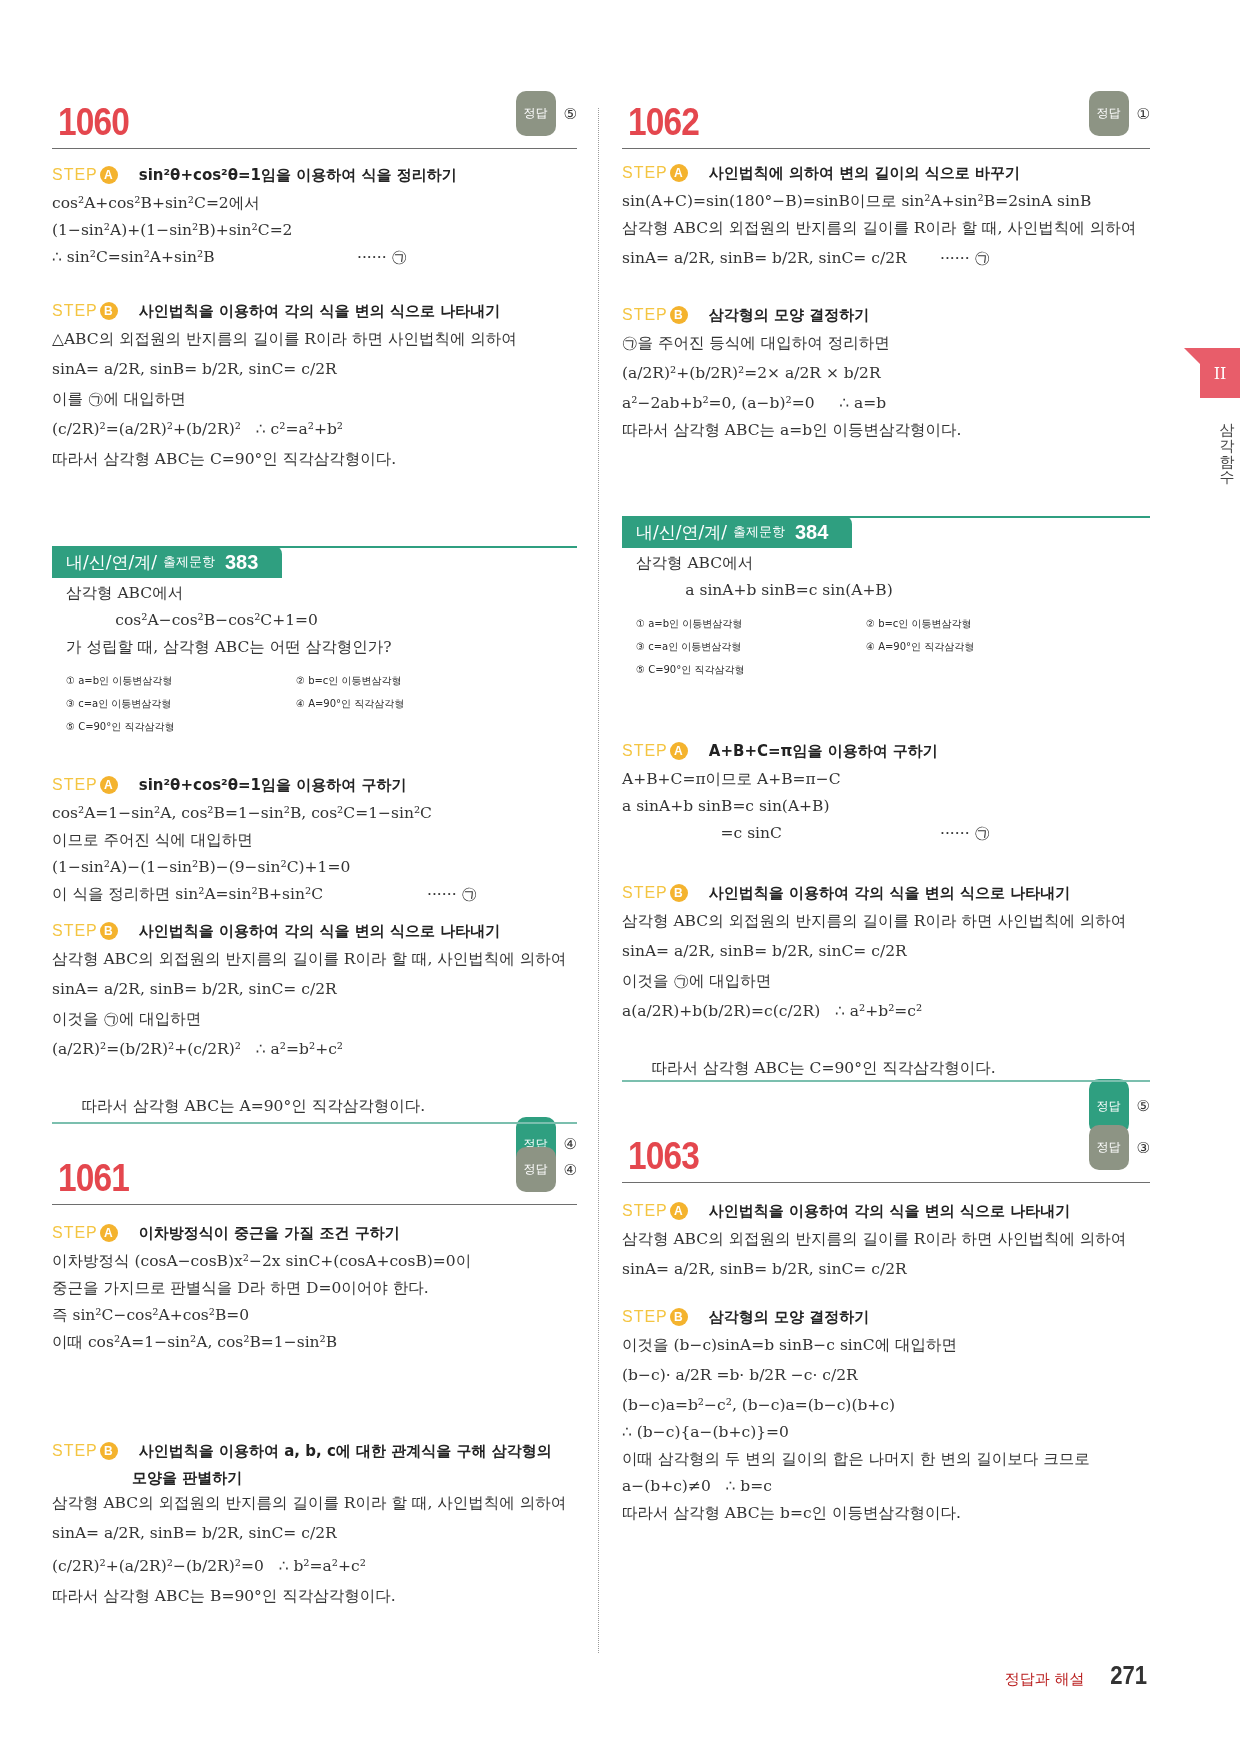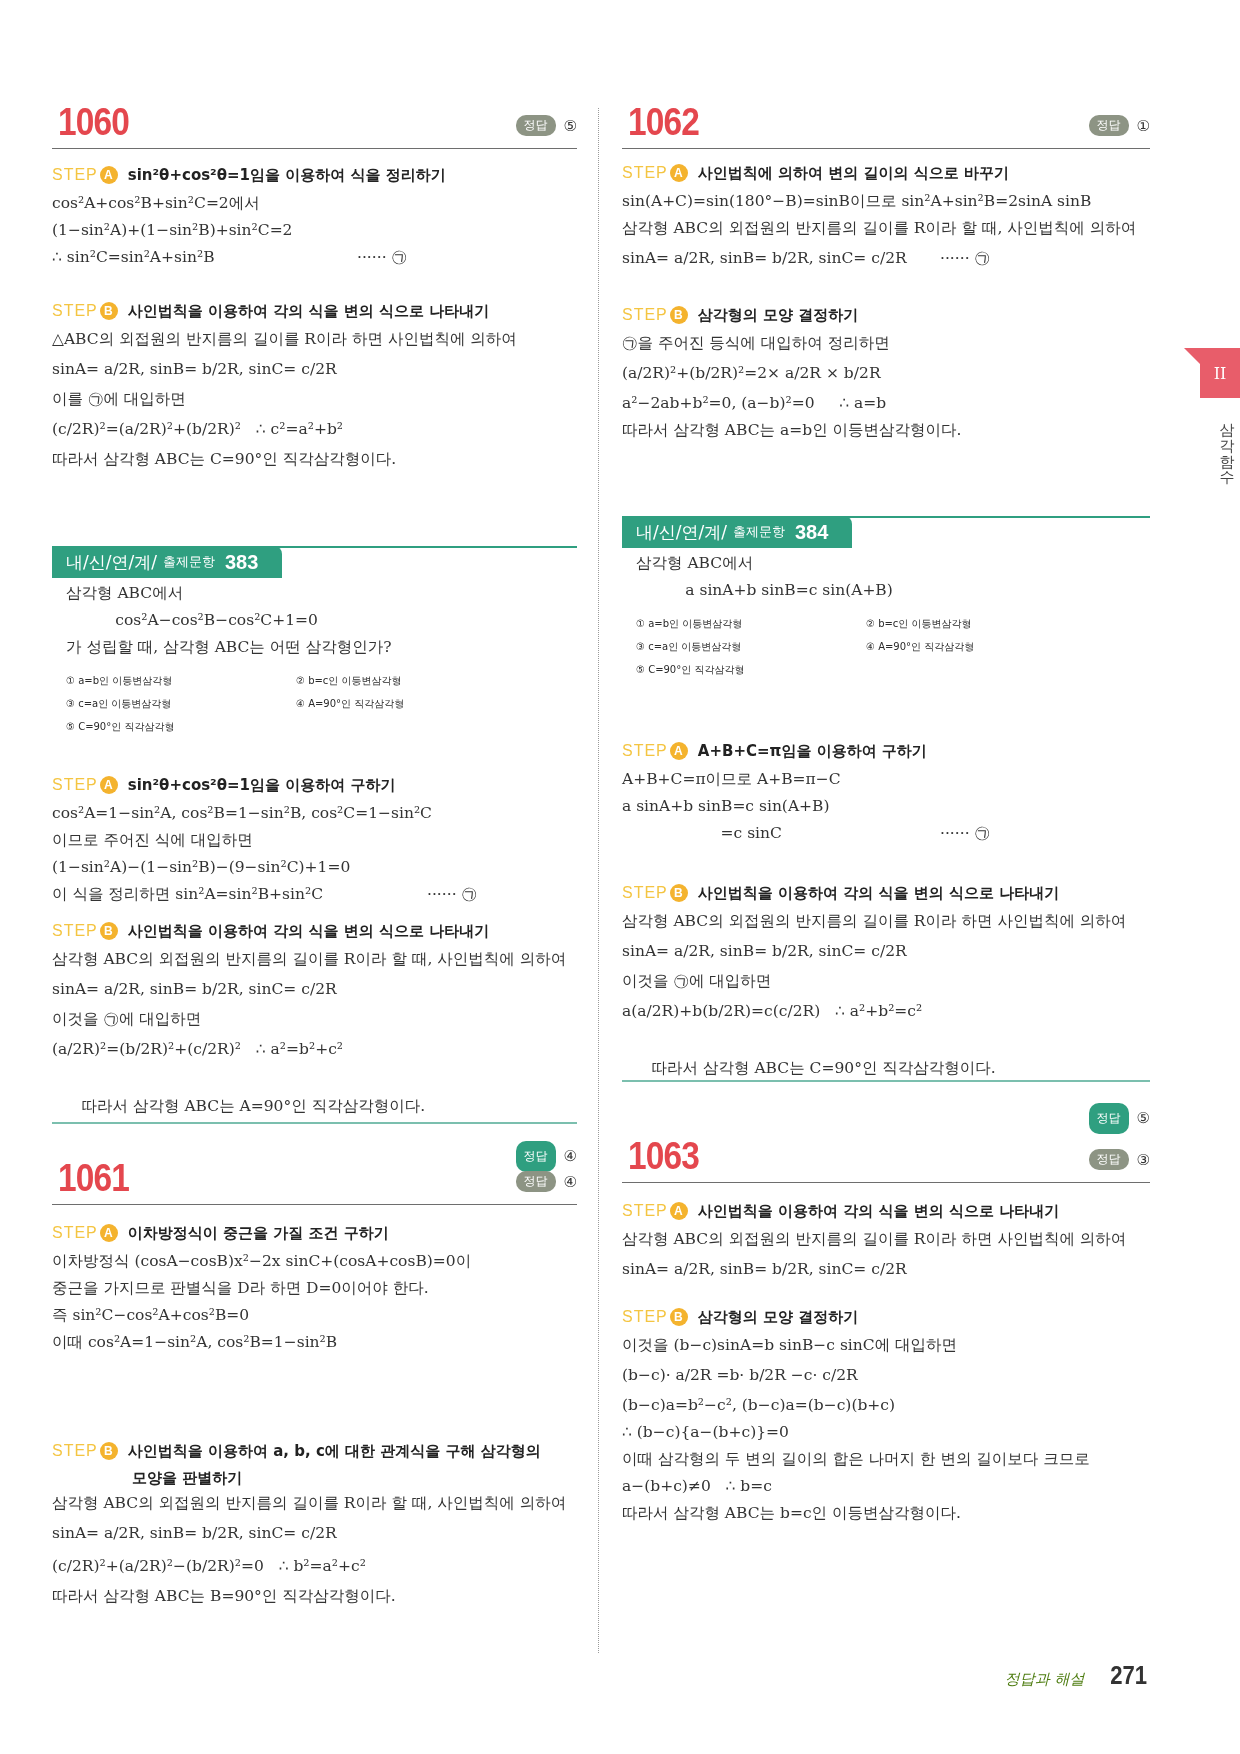--- a/index.html
+++ b/index.html
@@ -8,46 +8,46 @@
       font-family: "DejaVu Sans", "Liberation Sans", sans-serif; color: #2a2a2a;
     }
     .col { position: absolute; top: 0; }
     .col-left { left: 52px; width: 525px; }
     .col-right { left: 622px; width: 528px; }
     .divider { position: absolute; left: 598px; top: 108px; height: 1545px; border-left: 1px dotted #9a9a9a; }
     .problem-head { position: absolute; left: 0; right: 0; height: 50px; border-bottom: 1.5px solid #6e6e6e; }
     .pnum { position: absolute; left: 6px; bottom: 4px; font-family: "Liberation Sans", sans-serif; font-weight: bold;
       font-size: 38px; color: #e4474e; letter-spacing: -1px; transform: scaleX(0.88); transform-origin: left bottom; }
     .answer { position: absolute; right: 0; bottom: 12px; display: flex; align-items: center; gap: 8px; }
-    .ans-badge { background: #8d9484; color: #fff; font-size: 12px; border-radius: 10px; padding: 2px 8px; }
+    .ans-badge { background: #8d9484; color: #fff; font-size: 12px; border-radius: 10px; padding: 14px 8px; }
     .ans-badge.green { background: #2f9f80; }
     .ans-val { font-size: 15px; color: #333; }
     .block { position: absolute; left: 0; right: 0; }
-    .step { display: flex; align-items: center; gap: 10px; height: 30px; }
+    .step { display: flex; align-items: center; gap: 21px; height: 30px; }
     .step-tag { color: #f4c542; font-family: "Liberation Sans", sans-serif; font-size: 16px; letter-spacing: 1px; display: flex; align-items: center; gap: 2px; }
     .step-circle { width: 18px; height: 18px; border-radius: 50%; background: #f4b32e; color: #fff; font-size: 12px; font-weight: bold; display: inline-flex; align-items: center; justify-content: center; }
     .step-title { font-weight: bold; font-size: 15px; color: #222; }
     .line { font-family: "DejaVu Serif", "Liberation Serif", serif; font-size: 15.5px; line-height: 27px; white-space: pre; color: #333; }
     .line.tall { line-height: 33px; }
     .line .ref { position: absolute; right: 170px; }
     .naesin-head { position: relative; height: 34px; }
     .naesin-tag { position: absolute; left: 0; top: 0; height: 32px; background: #2f9f80; color: #fff; padding: 0 24px 0 14px;
       display: flex; align-items: center; gap: 6px; border-radius: 2px 8px 0 0; }
     .naesin-tag .big { font-weight: normal; font-size: 17px; }
     .naesin-tag .small { font-size: 13px; }
     .naesin-tag .num { font-weight: bold; font-size: 20px; font-family: "Liberation Sans", sans-serif; margin-left: 4px; }
     .naesin-rule { position: absolute; left: 0; right: 0; top: 0; border-top: 2px solid #2f9f80; }
     .q { padding-left: 14px; }
     .choices { display: grid; grid-template-columns: 230px 230px; padding-left: 14px; font-size: 10px; line-height: 23px; }
     .section-rule { position: absolute; left: 0; right: 0; border-top: 2px solid #7bbfae; }
     .side-tab { position: absolute; right: 0; top: 348px; width: 40px; height: 50px; background: #e85d6a; color: #fff; font-family: "DejaVu Serif", serif; font-size: 16px; display: flex; align-items: center; justify-content: center; }
     .side-tab::before { content: ""; position: absolute; left: -16px; top: 0; border-top: 16px solid #e85d6a; border-left: 16px solid transparent; }
     .side-label { position: absolute; right: 4px; top: 412px; writing-mode: vertical-rl; font-size: 15px; color: #444; letter-spacing: 1px; }
     .footer { position: absolute; right: 90px; top: 1660px; display: flex; align-items: baseline; gap: 22px; }
-    .footer-label { font-size: 15px; color: #4d7c0f; font-style: italic; }
+    .footer-label { font-size: 15px; color: #b91c1c; }
     .footer-page { font-family: "Liberation Sans", sans-serif; font-size: 26px; font-weight: bold; color: #333; transform: scaleX(0.85); }
   </style>
 </head>
 <body>
 
 <div class="divider"></div>
 
 <div class="col col-left">
 
   <div class="problem-head" style="top:98px;">

